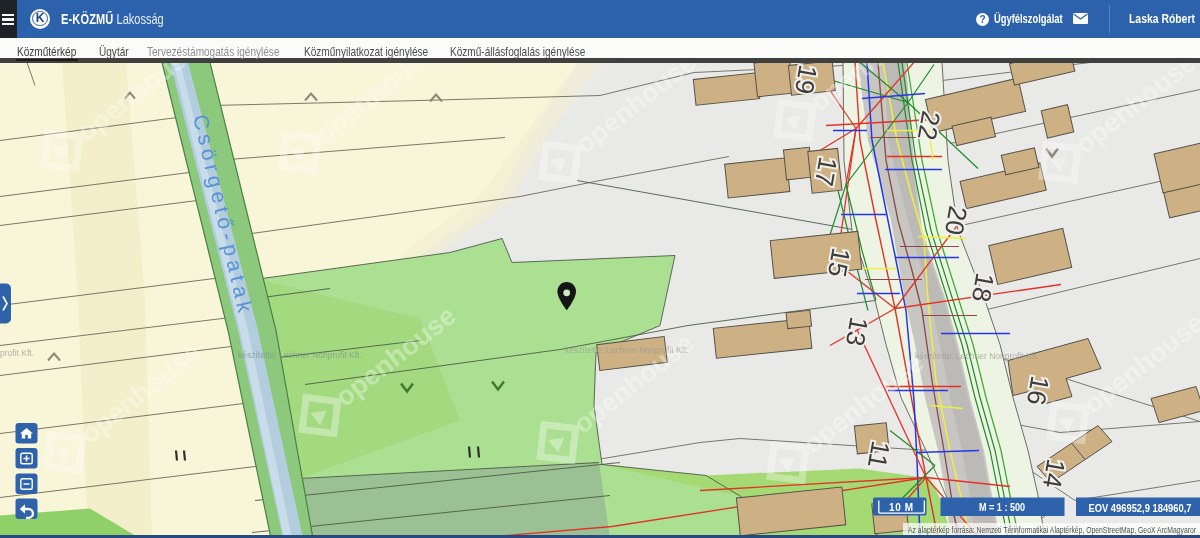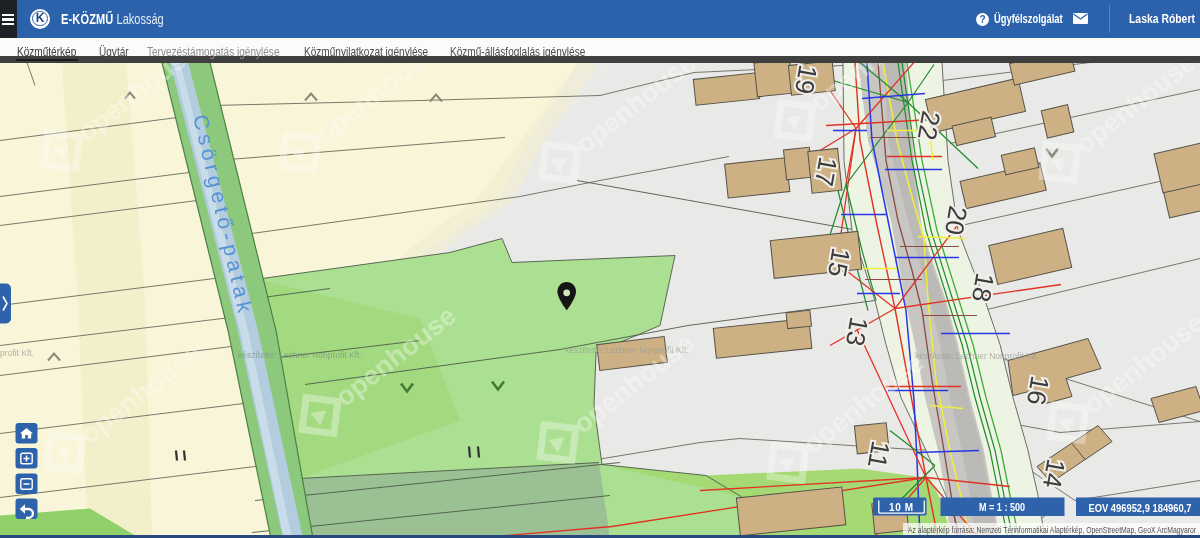--- a/index.html
+++ b/index.html
@@ -9,21 +9,21 @@
 .hline { position:absolute; left:2px; width:11.5px; height:2.6px; background:#fff; }
 #logo { position:absolute; left:30px; top:8.5px; width:20px; height:20px; border-radius:50%; background:#fff; }
 #logo .inner { position:absolute; left:2.4px; top:2.4px; width:15.2px; height:15.2px; border-radius:50%; border:1.6px solid #2c62ac; color:#204a85; font-weight:bold; font-size:12px; text-align:center; line-height:12px; }
 #brand { position:absolute; left:61px; top:10.5px; font-size:14.5px; color:#fff; white-space:nowrap; transform:scaleX(0.76); transform-origin:left center; }
 #brand b { letter-spacing:0.2px; }
 #brand span { font-weight:normal; color:#e8eef7; }
 #help { position:absolute; left:976px; top:12.5px; width:13px; height:13px; border-radius:50%; background:#fff; color:#2c62ac; font-size:10px; font-weight:bold; text-align:center; line-height:13px; }
 #ugyfel { position:absolute; left:994px; top:11px; font-size:13px; font-weight:bold; color:#fff; white-space:nowrap; transform:scaleX(0.72); transform-origin:left center; }
 #divider { position:absolute; left:1109px; top:5px; width:1px; height:28px; background:#5b83be; }
 #user { position:absolute; left:1129px; top:11px; font-size:13px; font-weight:bold; color:#fff; white-space:nowrap; transform:scaleX(0.80); transform-origin:left center; }
-#tabbar { position:absolute; left:0; top:38px; width:1200px; height:24.5px; background:#fbfbfa; border-bottom:7px solid #404040; }
+#tabbar { position:absolute; left:0; top:38px; width:1200px; height:24.5px; background:#fbfbfa; border-bottom:5px solid #404040; }
 .tab { position:absolute; top:5.5px; font-size:13.5px; color:#4a4a4a; white-space:nowrap; transform:scaleX(0.745); transform-origin:left center; }
 #underline { position:absolute; left:16px; top:20.5px; width:62px; height:2.6px; background:#1b1b1b; }
 #map { position:absolute; left:0; top:62.5px; width:1200px; height:475.5px; }
 </style>
 </head>
 <body>
 <div id="topbar">
   <div id="blackbox">
     <div class="hline" style="top:13.5px"></div>
     <div class="hline" style="top:18.1px"></div>

